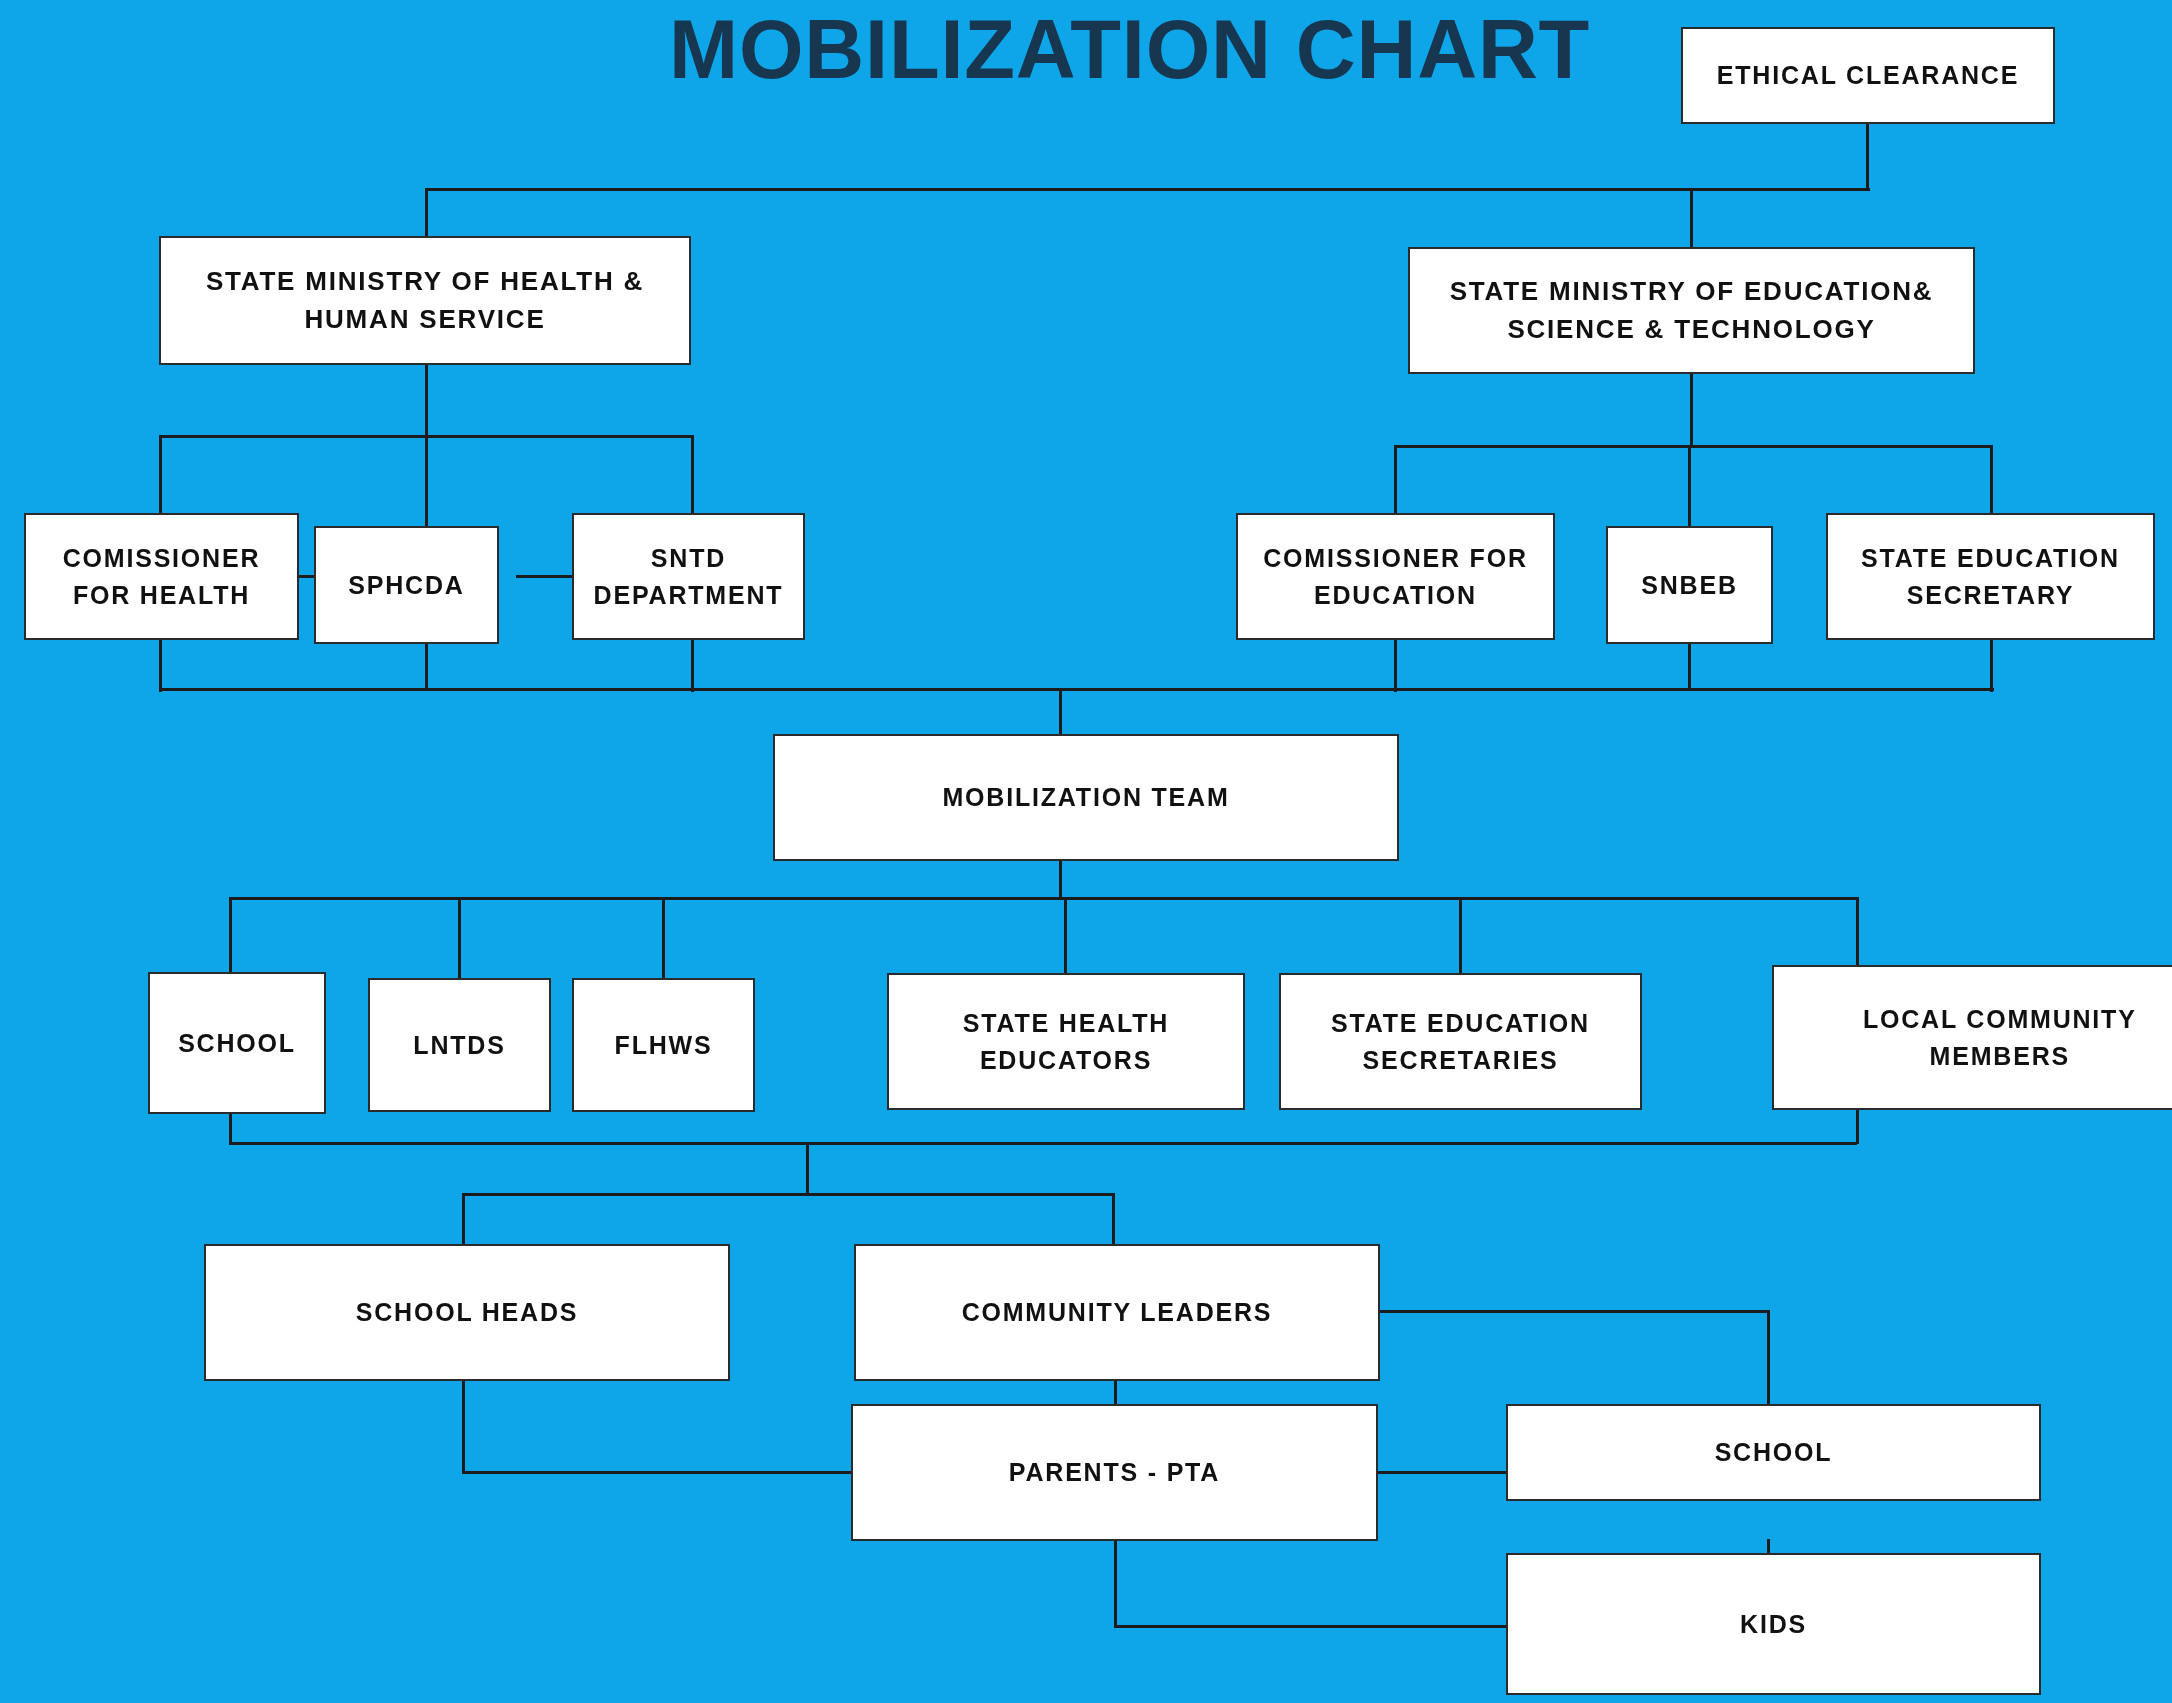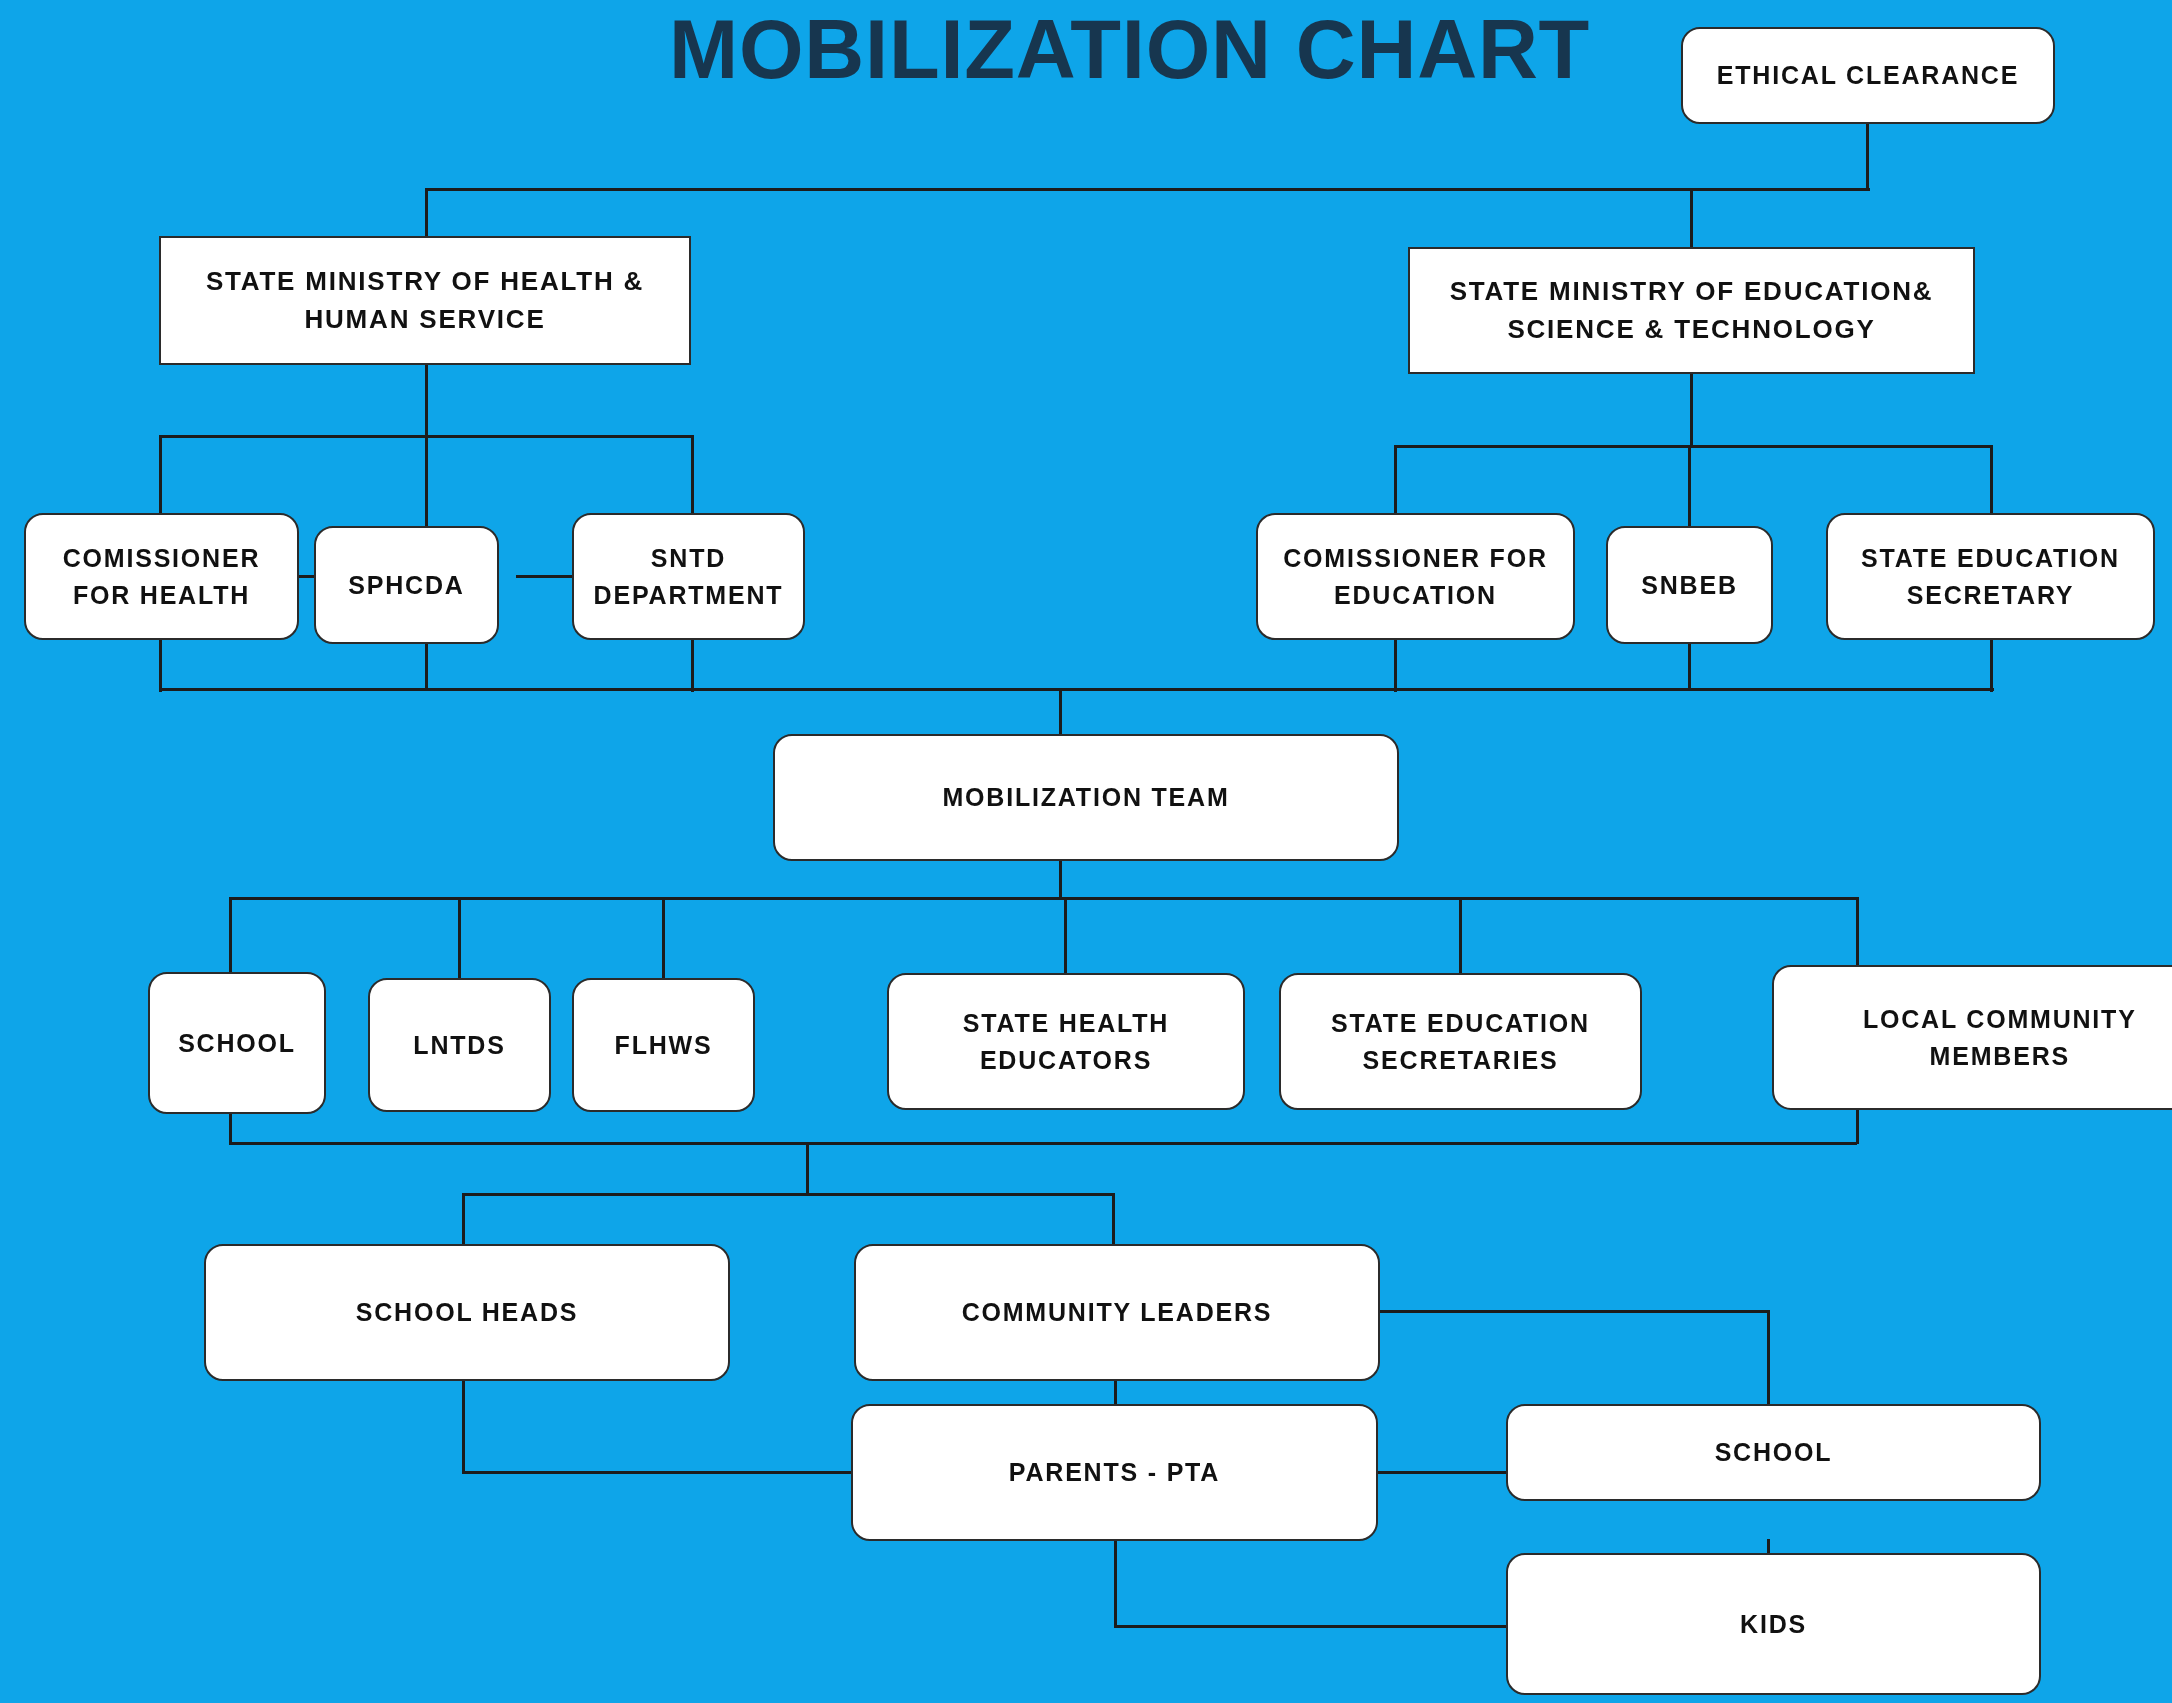--- a/index.html
+++ b/index.html
@@ -44,21 +44,21 @@
     color: #111111;
     font-weight: 700;
     letter-spacing: 1.8px;
     line-height: 1.45;
     padding: 3.2px 6.4px;
     z-index: 3;
     font-family: "Liberation Sans", sans-serif;
   }
   .node span { display: block; width: 100%; }
   .s-lg { font-size: 26px; }
-  .s-md { font-size: 25px; border-radius: 19px; }
+  .s-md { font-size: 25px; }
   .line {
     position: absolute;
     background: #1c1c1c;
     z-index: 1;
   }
   .h { height: 3.2px; }
   .v { width: 3.2px; }
 </style>
 </head>
 <body>
@@ -96,21 +96,21 @@
     <span>SPHCDA</span>
   </div>
 
   <div class="node s-md" style="left:572px; top:513px; width:233px; height:127px;">
     <span>
       <span>SNTD</span>
       <span>DEPARTMENT</span>
     </span>
   </div>
 
-  <div class="node s-md" style="left:1236px; top:513px; width:319px; height:127px;margin-left:20px;">
+  <div class="node s-md" style="left:1236px; top:513px; width:319px; height:127px;">
     <span>
       <span>COMISSIONER FOR</span>
       <span>EDUCATION</span>
     </span>
   </div>
 
   <div class="node s-md" style="left:1606px; top:526px; width:167px; height:118px;">
     <span>SNBEB</span>
   </div>
 

